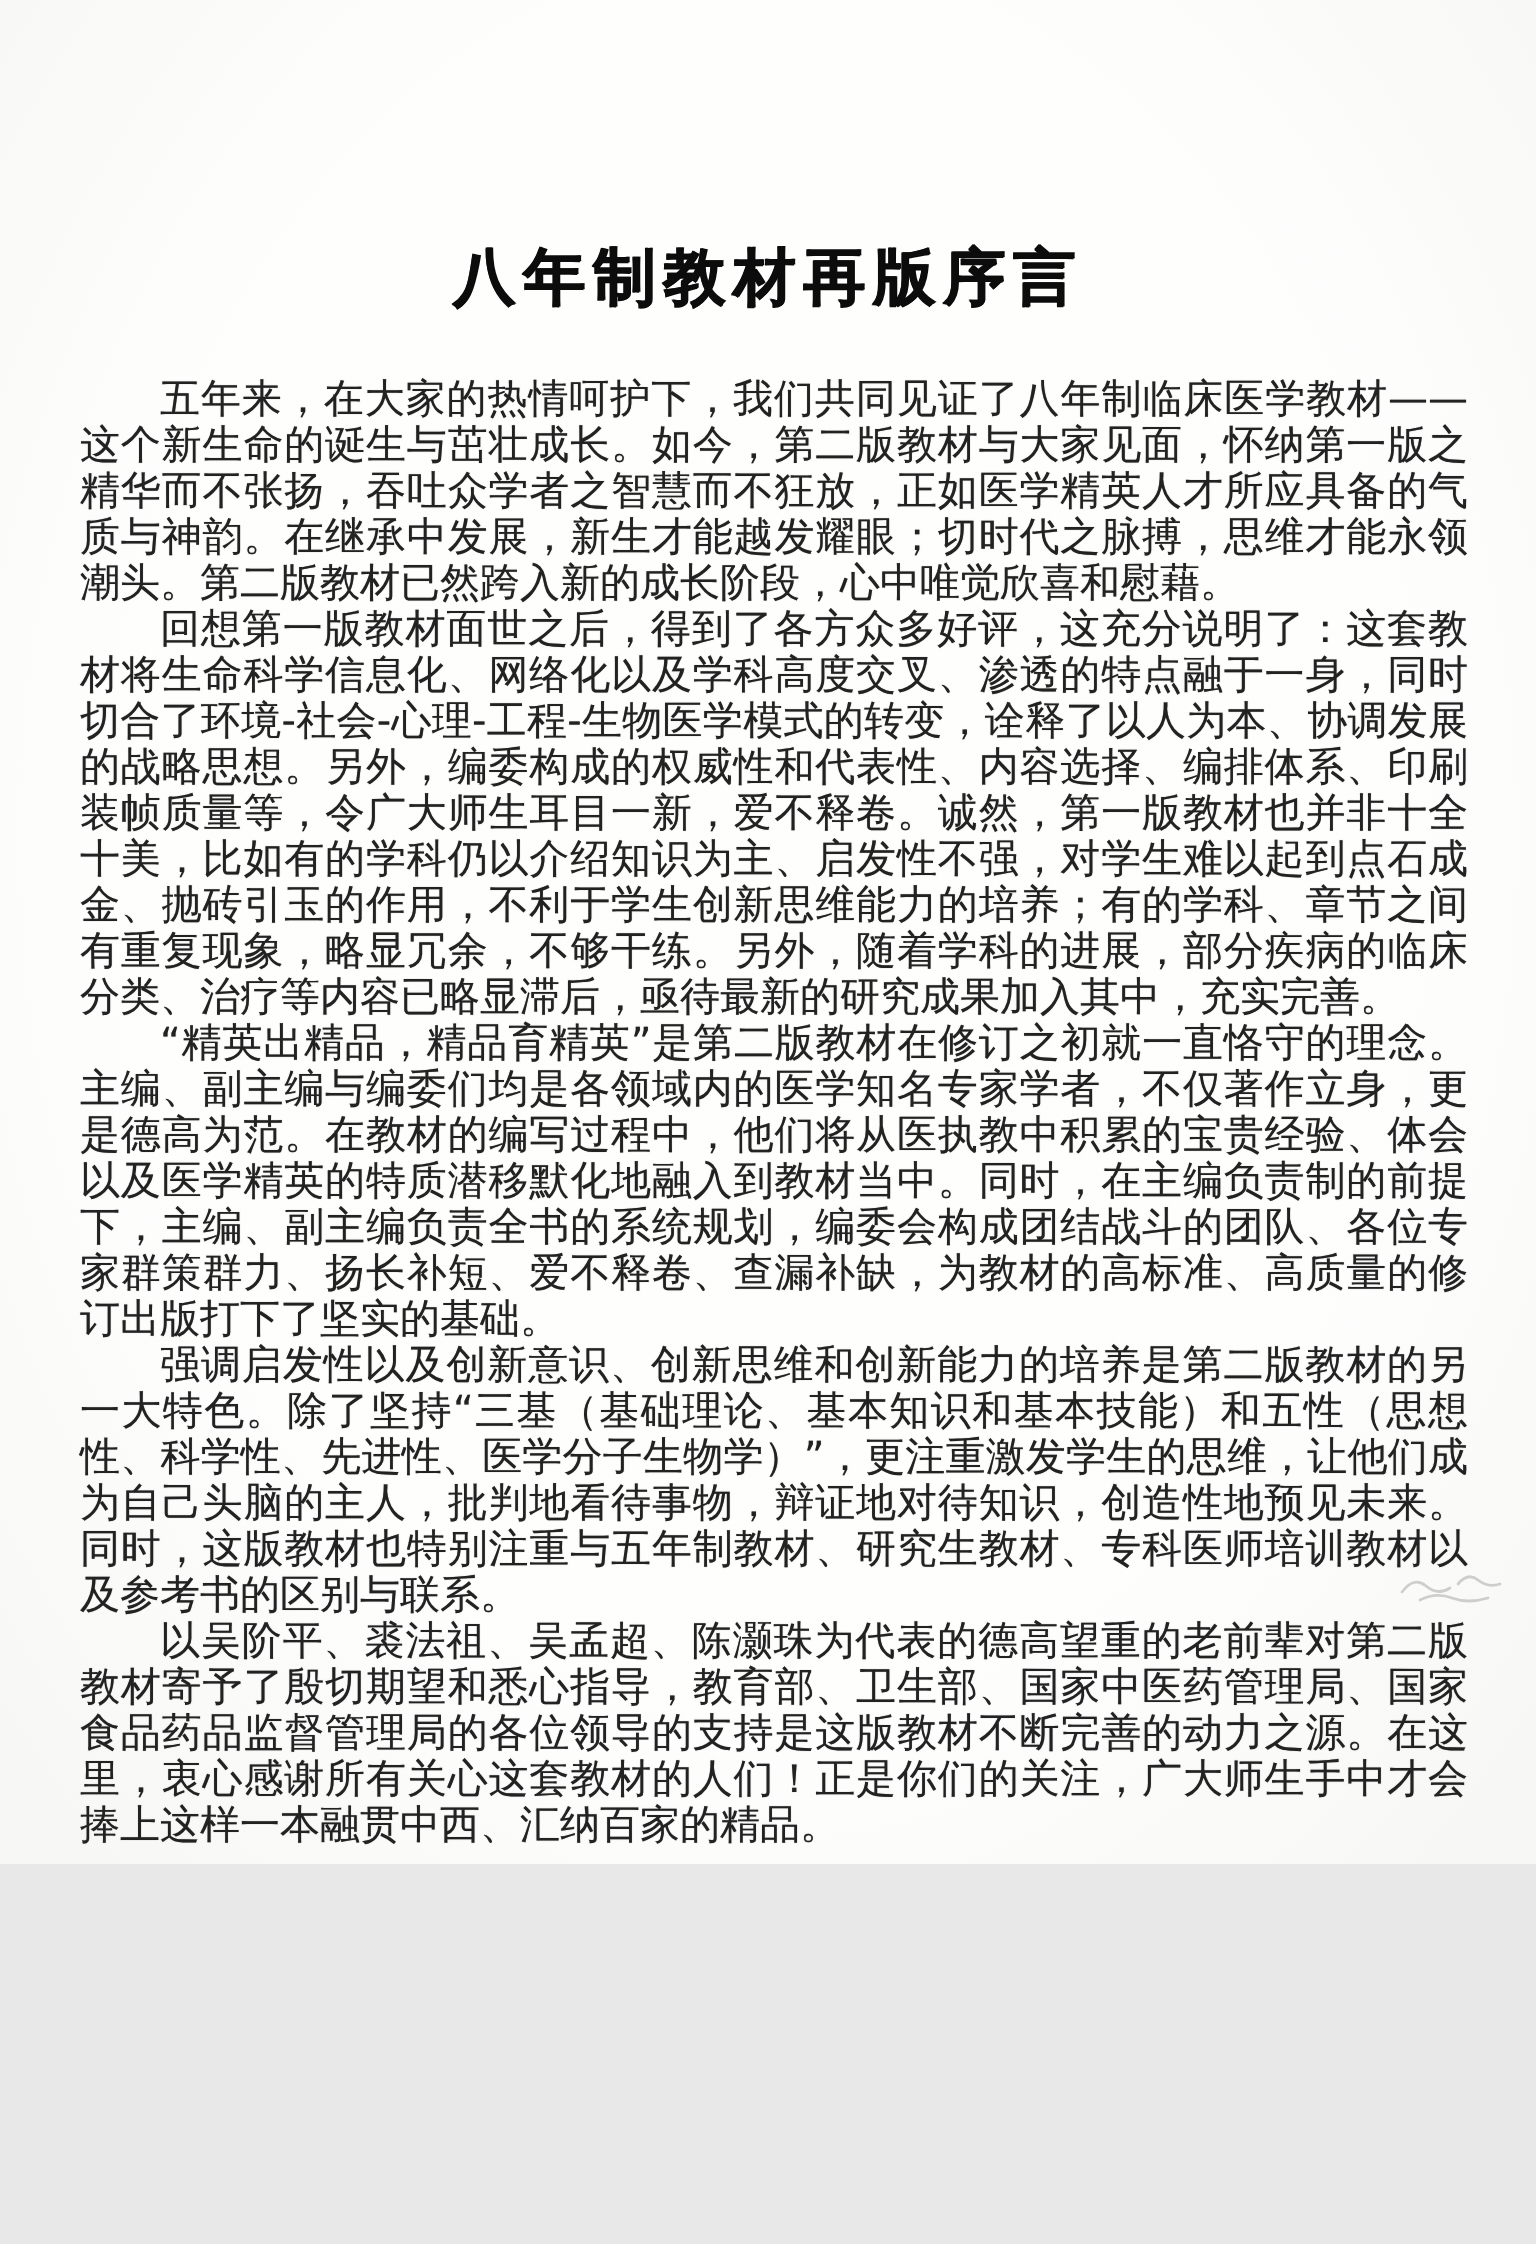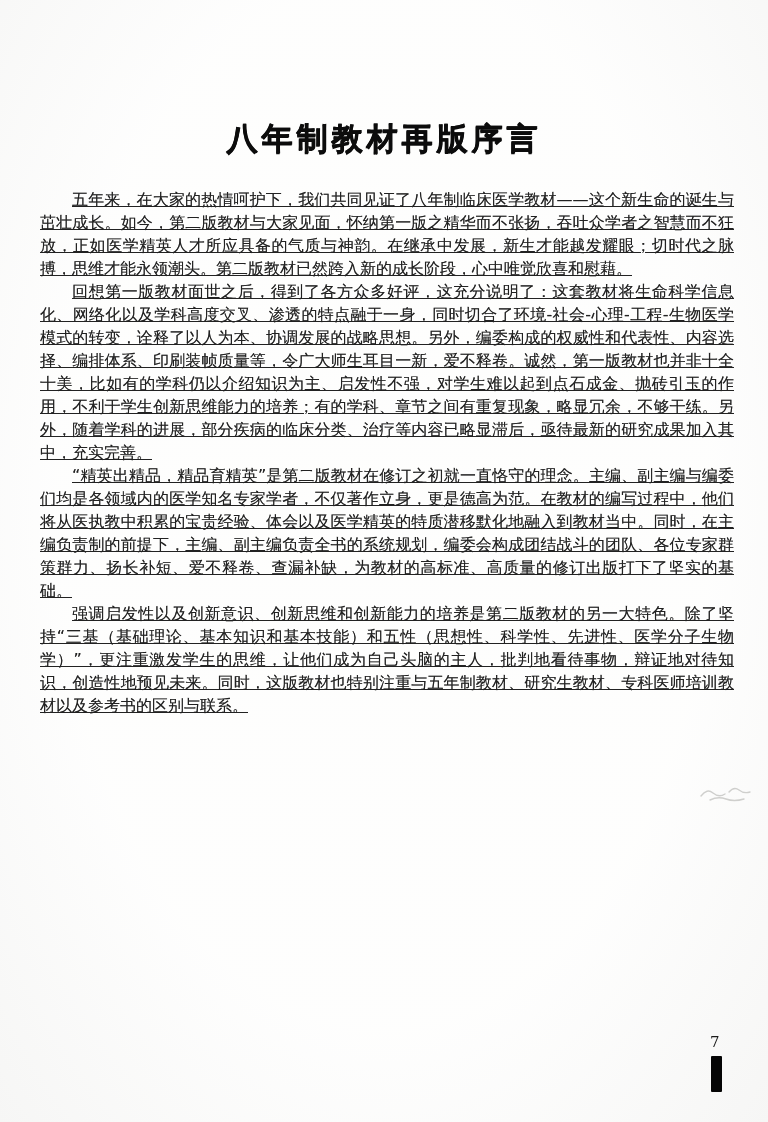--- a/index.html
+++ b/index.html
@@ -3,21 +3,21 @@
 <meta charset="utf-8">
 <style>
   html, body {
     margin: 0;
     padding: 0;
     background: #e8e8e8;
   }
   .page {
     position: relative;
     width: 768px;
-    height: 1122px;
+    height: 932px;
     margin: 0 auto;
     background: #fcfcfb;
     overflow: hidden;
     font-family: "DejaVu Sans", sans-serif;
     
     background-image:
       radial-gradient(ellipse at 50% 45%, rgba(255,255,255,0.6) 60%, rgba(0,0,0,0.025) 100%);
   }
   .doc-title {
     position: absolute;
@@ -30,26 +30,25 @@
     font-weight: 900;
     letter-spacing: 4px;
     color: #0c0c0c;
     text-shadow: 0.6px 0 0 #0c0c0c, 0 0.6px 0 #0c0c0c;
   }
   .content {
     position: absolute;
     top: 188px;
     left: 40px;
     width: 694px;
-    font-size: 16px;
+    font-size: 20px;
     line-height: 23px;
     text-align: justify;
     color: #222;
     text-shadow: 0 0 0.45px rgba(40,40,40,0.55);
-    text-decoration: underline;
   }
   .content p {
     margin: 0;
     padding: 0;
     text-indent: 2em;
   }
   .page-number {
     position: absolute;
     top: 1033px;
     left: 710px;
@@ -80,20 +79,21 @@
 
 <div class="page">
 
   <h1 class="doc-title">八年制教材再版序言</h1>
 
   <div class="content">
     <p>五年来，在大家的热情呵护下，我们共同见证了八年制临床医学教材——这个新生命的诞生与茁壮成长。如今，第二版教材与大家见面，怀纳第一版之精华而不张扬，吞吐众学者之智慧而不狂放，正如医学精英人才所应具备的气质与神韵。在继承中发展，新生才能越发耀眼；切时代之脉搏，思维才能永领潮头。第二版教材已然跨入新的成长阶段，心中唯觉欣喜和慰藉。</p>
     <p>回想第一版教材面世之后，得到了各方众多好评，这充分说明了：这套教材将生命科学信息化、网络化以及学科高度交叉、渗透的特点融于一身，同时切合了环境-社会-心理-工程-生物医学模式的转变，诠释了以人为本、协调发展的战略思想。另外，编委构成的权威性和代表性、内容选择、编排体系、印刷装帧质量等，令广大师生耳目一新，爱不释卷。诚然，第一版教材也并非十全十美，比如有的学科仍以介绍知识为主、启发性不强，对学生难以起到点石成金、抛砖引玉的作用，不利于学生创新思维能力的培养；有的学科、章节之间有重复现象，略显冗余，不够干练。另外，随着学科的进展，部分疾病的临床分类、治疗等内容已略显滞后，亟待最新的研究成果加入其中，充实完善。</p>
     <p>“精英出精品，精品育精英”是第二版教材在修订之初就一直恪守的理念。主编、副主编与编委们均是各领域内的医学知名专家学者，不仅著作立身，更是德高为范。在教材的编写过程中，他们将从医执教中积累的宝贵经验、体会以及医学精英的特质潜移默化地融入到教材当中。同时，在主编负责制的前提下，主编、副主编负责全书的系统规划，编委会构成团结战斗的团队、各位专家群策群力、扬长补短、爱不释卷、查漏补缺，为教材的高标准、高质量的修订出版打下了坚实的基础。</p>
     <p>强调启发性以及创新意识、创新思维和创新能力的培养是第二版教材的另一大特色。除了坚持“三基（基础理论、基本知识和基本技能）和五性（思想性、科学性、先进性、医学分子生物学）”，更注重激发学生的思维，让他们成为自己头脑的主人，批判地看待事物，辩证地对待知识，创造性地预见未来。同时，这版教材也特别注重与五年制教材、研究生教材、专科医师培训教材以及参考书的区别与联系。</p>
+    <p>以吴阶平、裘法祖、吴孟超、陈灏珠为代表的德高望重的老前辈对第二版教材寄予了殷切期望和悉心指导，教育部、卫生部、国家中医药管理局、国家食品药品监督管理局的各位领导的支持是这版教材不断完善的动力之源。在这里，衷心感谢所有关心这套教材的人们！正是你们的关注，广大师生手中才会捧上这样一本融贯中西、汇纳百家的精品。</p>
   </div>
 
   <svg class="margin-scribble" viewBox="0 0 66 26" xmlns="http://www.w3.org/2000/svg">
     <path d="M3 14 q6 -8 12 -3 t12 1 m4 -2 q5 -6 10 -2 t11 2 m-40 8 q8 -4 16 -1 t18 0" fill="none" stroke="#9a9a96" stroke-width="1.4" stroke-linecap="round"></path>
   </svg>
 
   <div class="page-number">7</div>
 
   <div class="edge-tab"></div>
 

